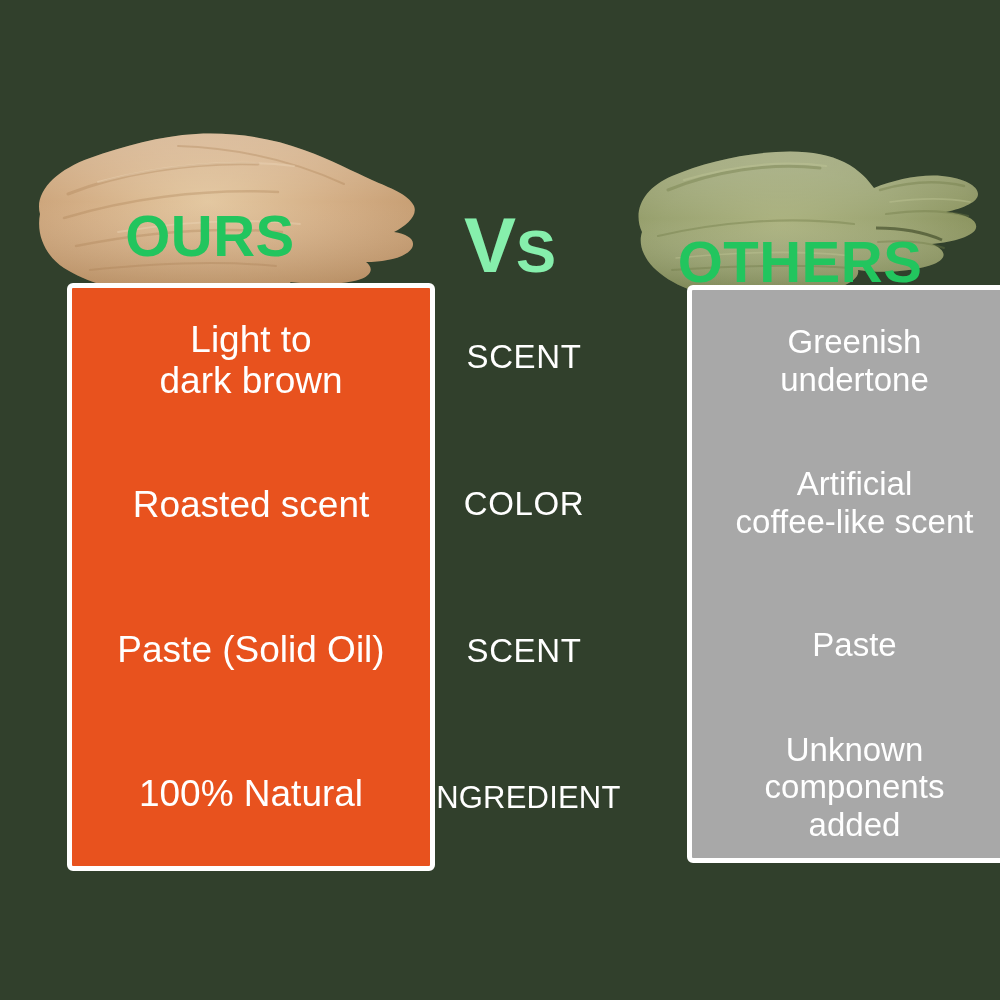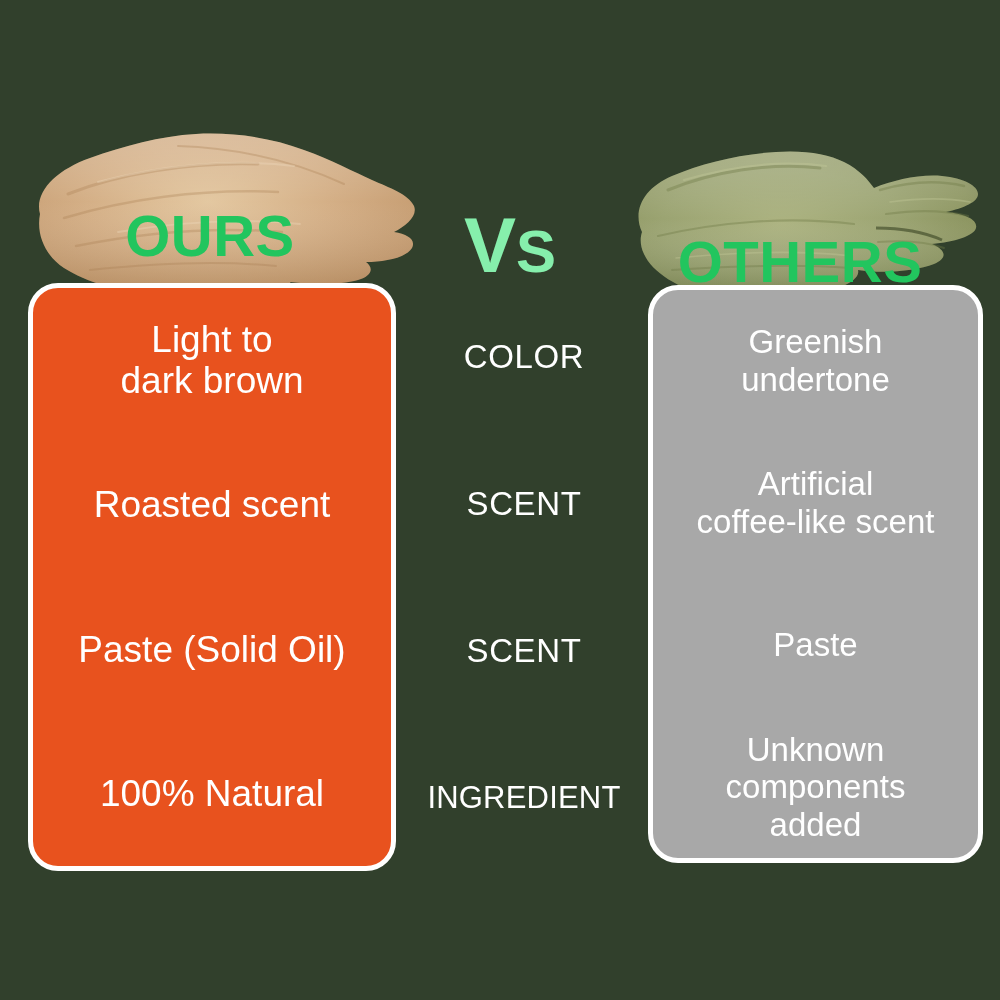--- a/index.html
+++ b/index.html
@@ -59,25 +59,26 @@
     white-space: nowrap;
   }
   #vs-badge .vs-v { font-size: 78px; }
   #vs-badge .vs-s { font-size: 60px; }
 
   
   .card {
     position: absolute;
     box-sizing: border-box;
     border: 5px solid #ffffff;
-    border-radius: 30px;
+    border-radius: 6px;
     display: flex;
     flex-direction: column;
     justify-content: center;
     align-items: center;
+    margin-left: 39px;
   }
   #card-ours {
     left: 28px; top: 283px;
     width: 368px; height: 588px;
     background: #e8521e;
   }
   #card-others {
     left: 648px; top: 285px;
     width: 335px; height: 578px;
     background: #a8a8a8;
@@ -260,24 +261,24 @@
 
   <div id="card-ours" class="card">
     <div class="card-row">Light to<br>dark brown</div>
     <div class="card-row">Roasted scent</div>
     <div class="card-row">Paste (Solid Oil)</div>
     <div class="card-row">100% Natural</div>
   </div>
 
   <div id="attr-column">
     <div class="attr-row">
+      <span class="attr-label">SCENT</span>
+    </div>
+    <div class="attr-row">
       <span class="attr-label">COLOR</span>
-    </div>
-    <div class="attr-row">
-      <span class="attr-label">SCENT</span>
     </div>
     <div class="attr-row">
       <span class="attr-label">SCENT</span>
     </div>
     <div class="attr-row">
       <span class="attr-label compact">INGREDIENT</span>
     </div>
   </div>
 
   <div id="card-others" class="card">

